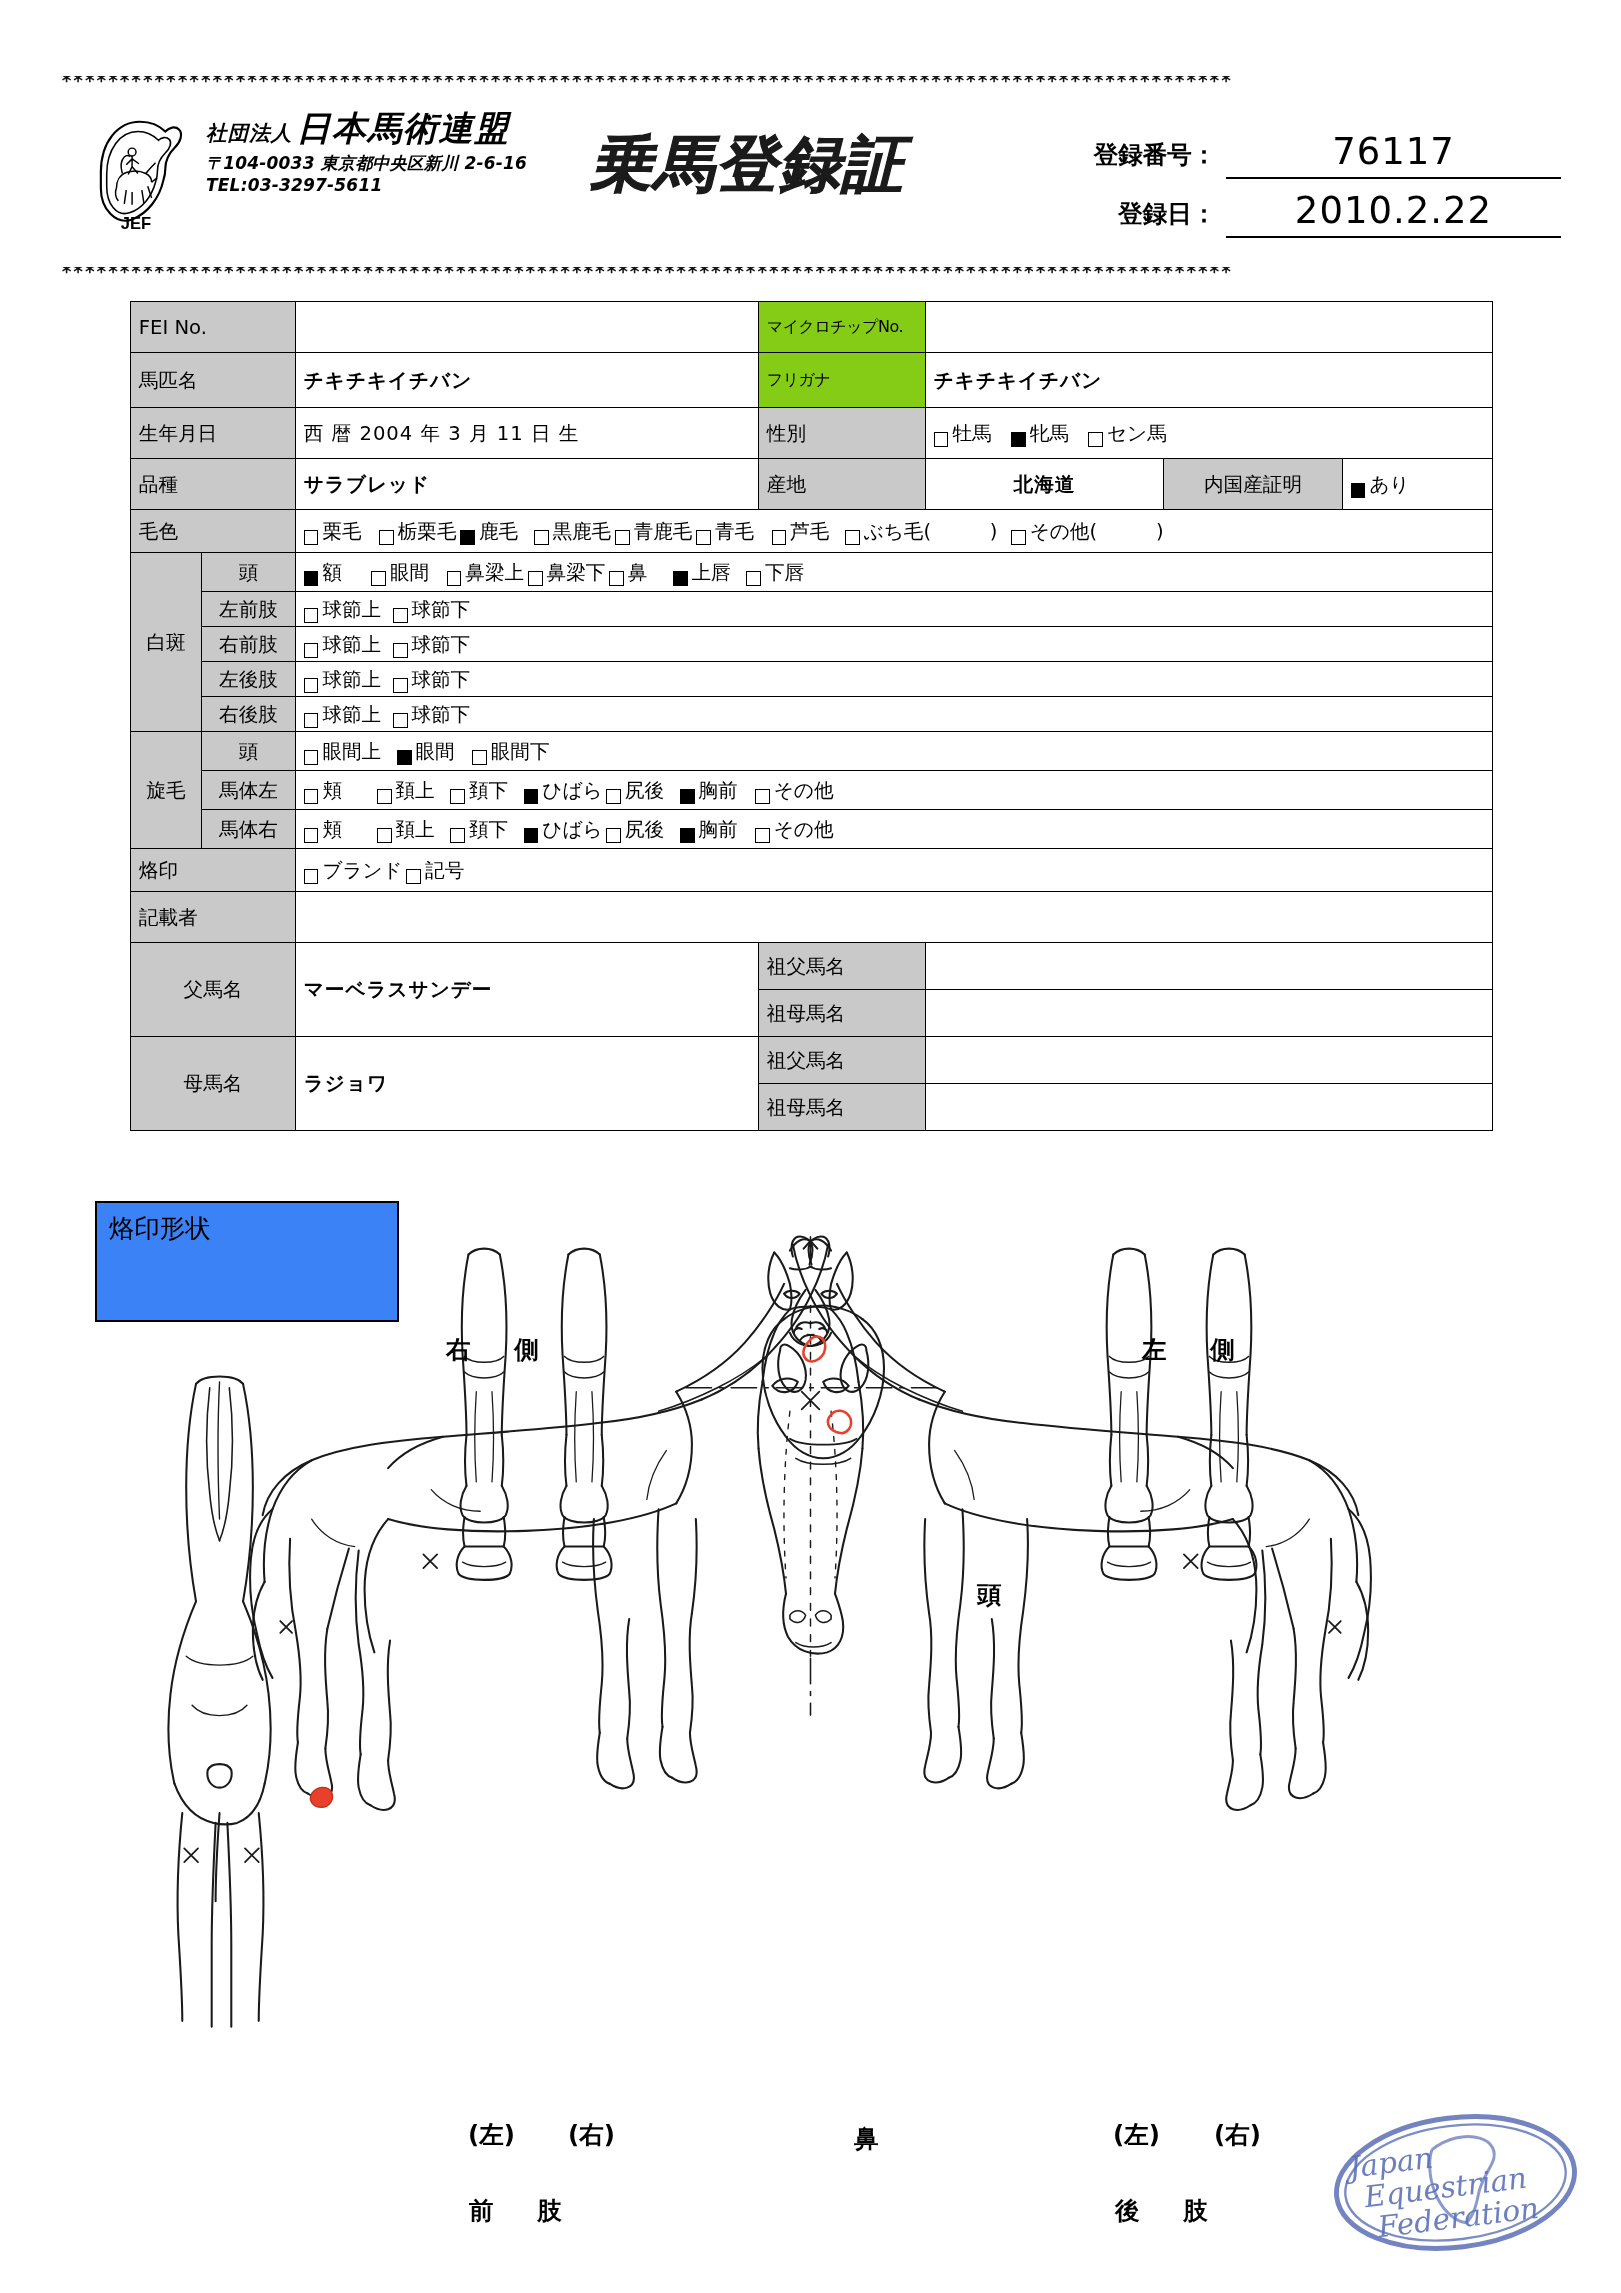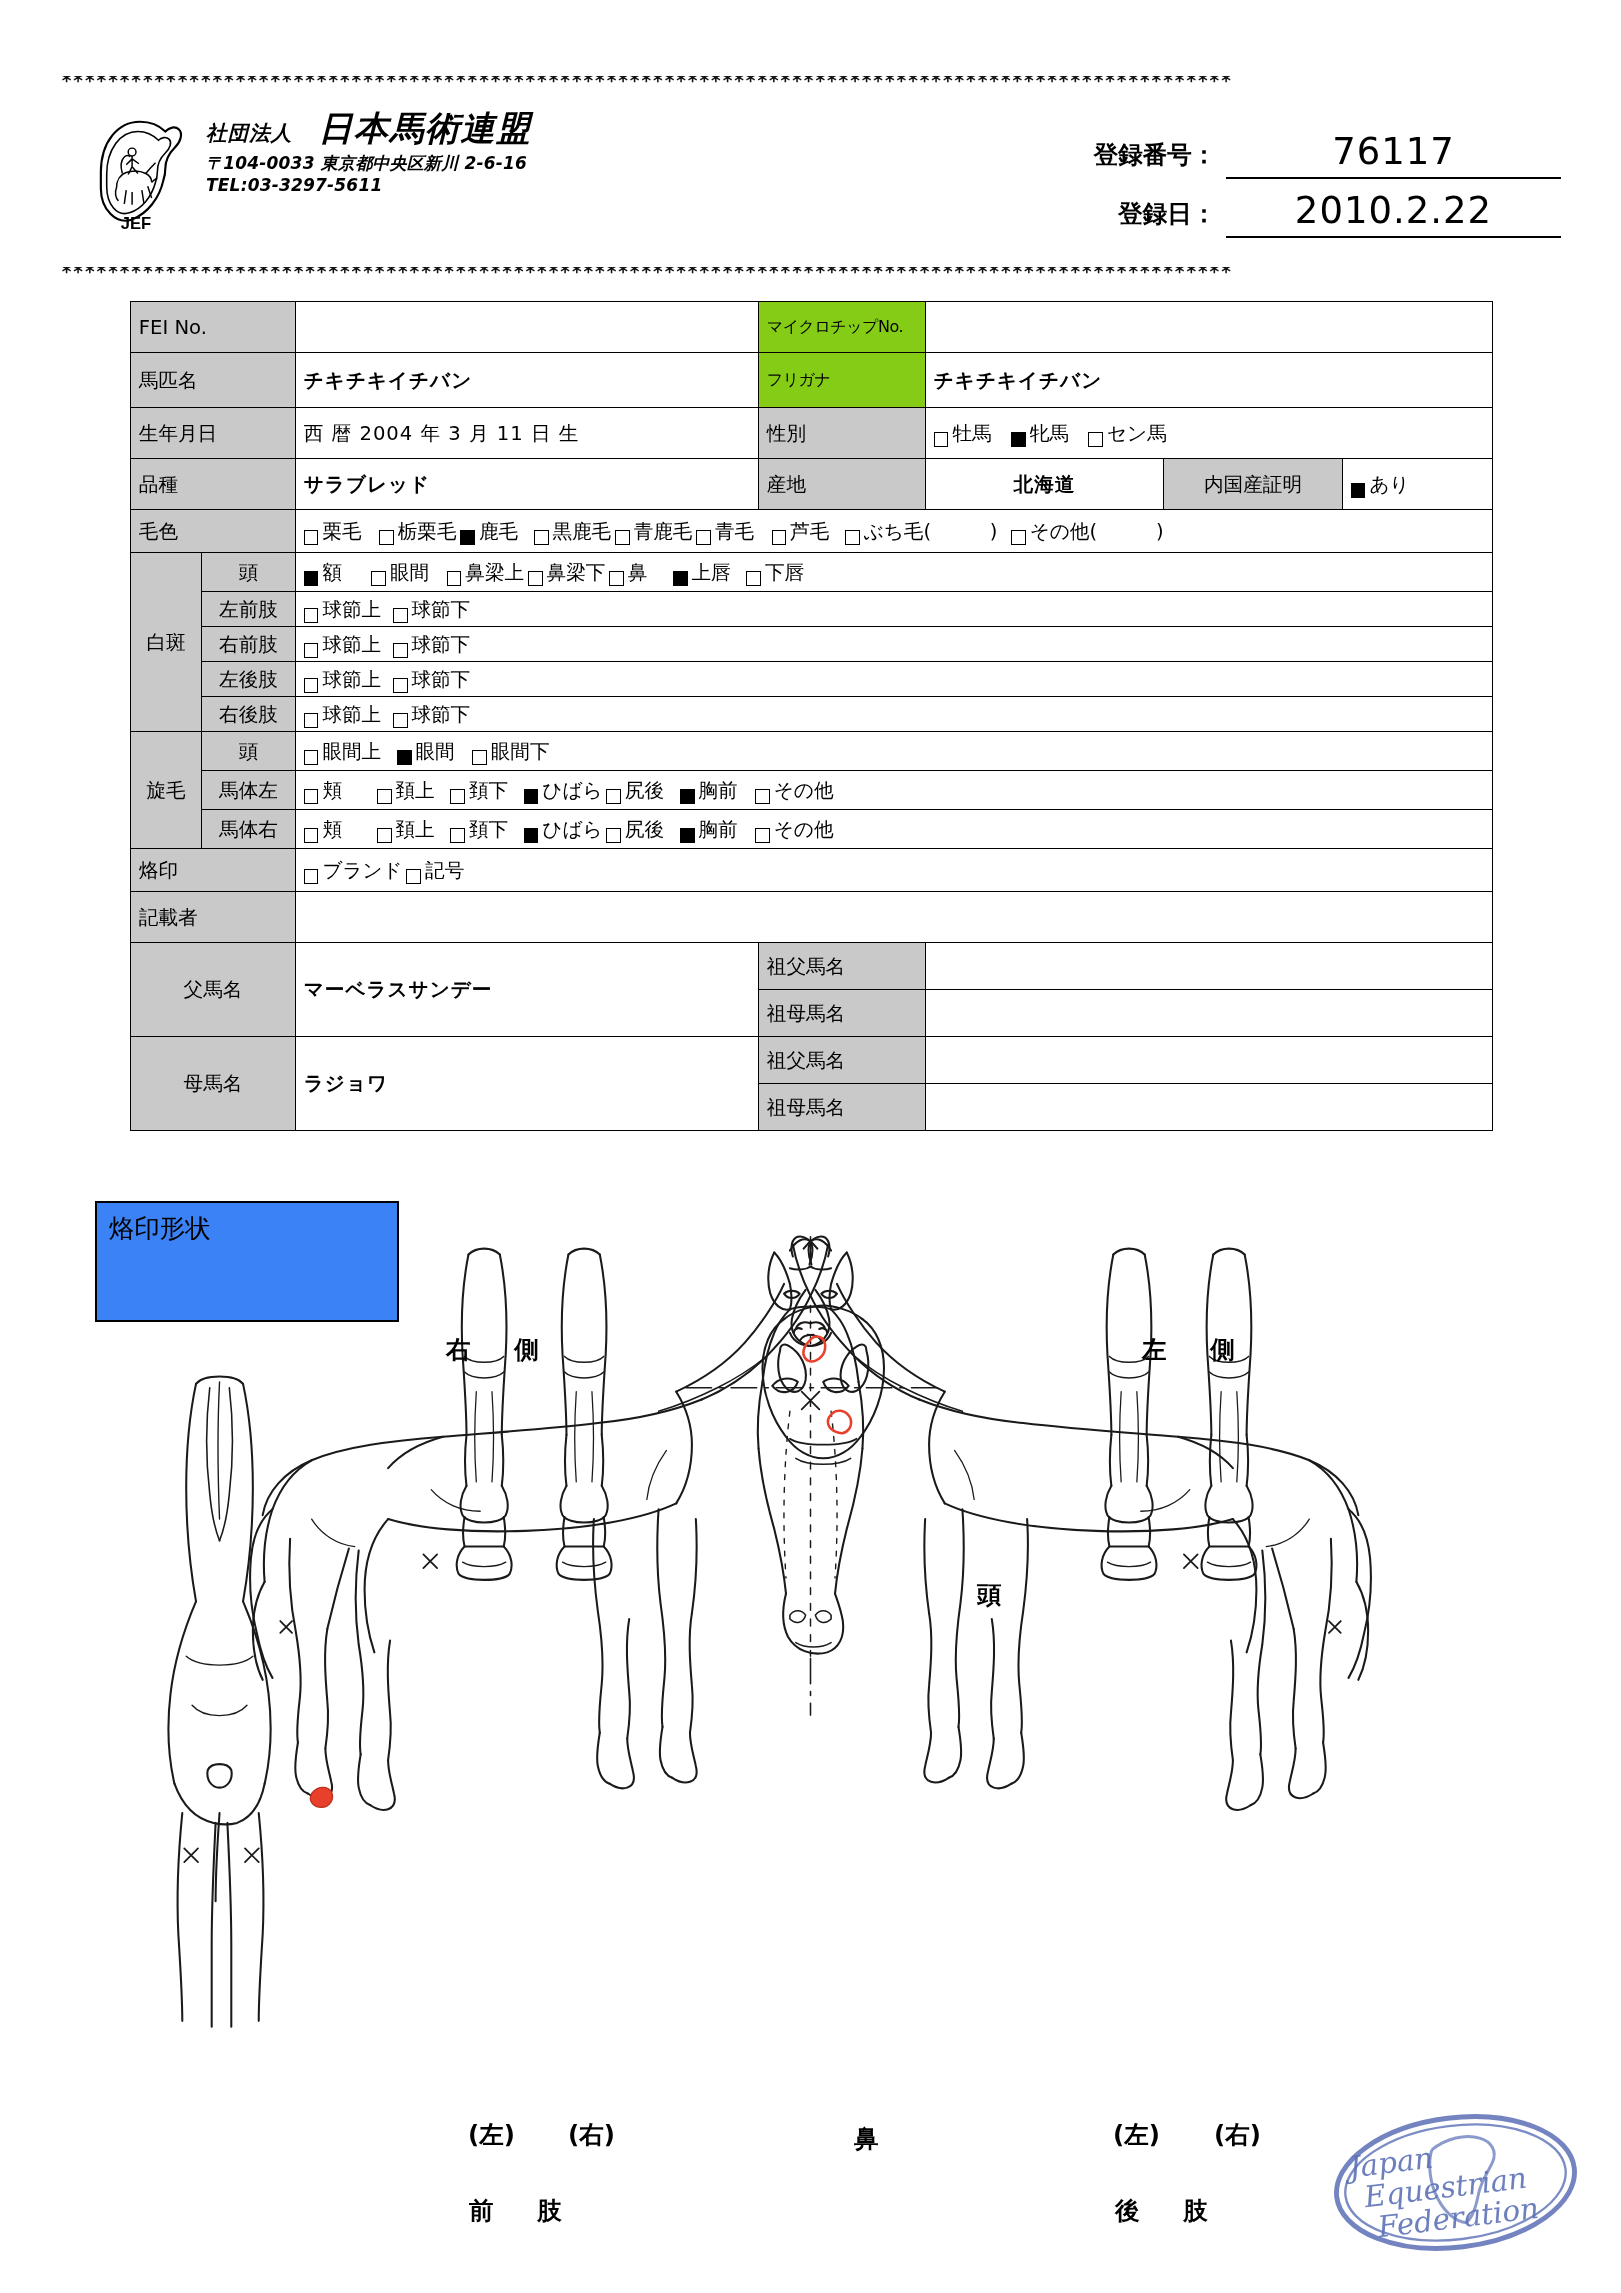--- a/index.html
+++ b/index.html
@@ -44,21 +44,21 @@
     width: 106px; height: 125px;
   }
   .jef-logo svg { display: block; }
 
   .org-block {
     position: absolute;
     left: 145px; top: 0px;
     width: 372px;
   }
   .org-line1 {
-    display: flex; align-items: baseline; gap: 26px;
+    display: flex; align-items: baseline; gap: 4px;
     height: 41px;
   }
   .org-corp {
     font-size: 20.6px; font-weight: 700;
     font-style: italic;
     letter-spacing: 1px;
   }
   .org-jp {
     font-size: 34px; font-weight: 700;
     font-style: italic;
@@ -254,20 +254,21 @@
 
   <div class="org-block">
     <div class="org-line1">
       <span class="org-corp">社団法人</span>
       <span class="org-jp">日本馬術連盟</span>
     </div>
     <div class="org-addr">〒104-0033 東京都中央区新川 2-6-16</div>
     <div class="org-tel">TEL:03-3297-5611</div>
   </div>
 
+  <div class="doc-title">乗馬登録証</div>
 
   <div class="reg-block">
     <div class="reg-row">
       <div class="reg-label">登録番号：</div>
       <div class="reg-value-wrap">
         <span class="reg-value">76117</span>
       </div>
     </div>
     <div class="reg-row">
       <div class="reg-label">登録日：</div>

